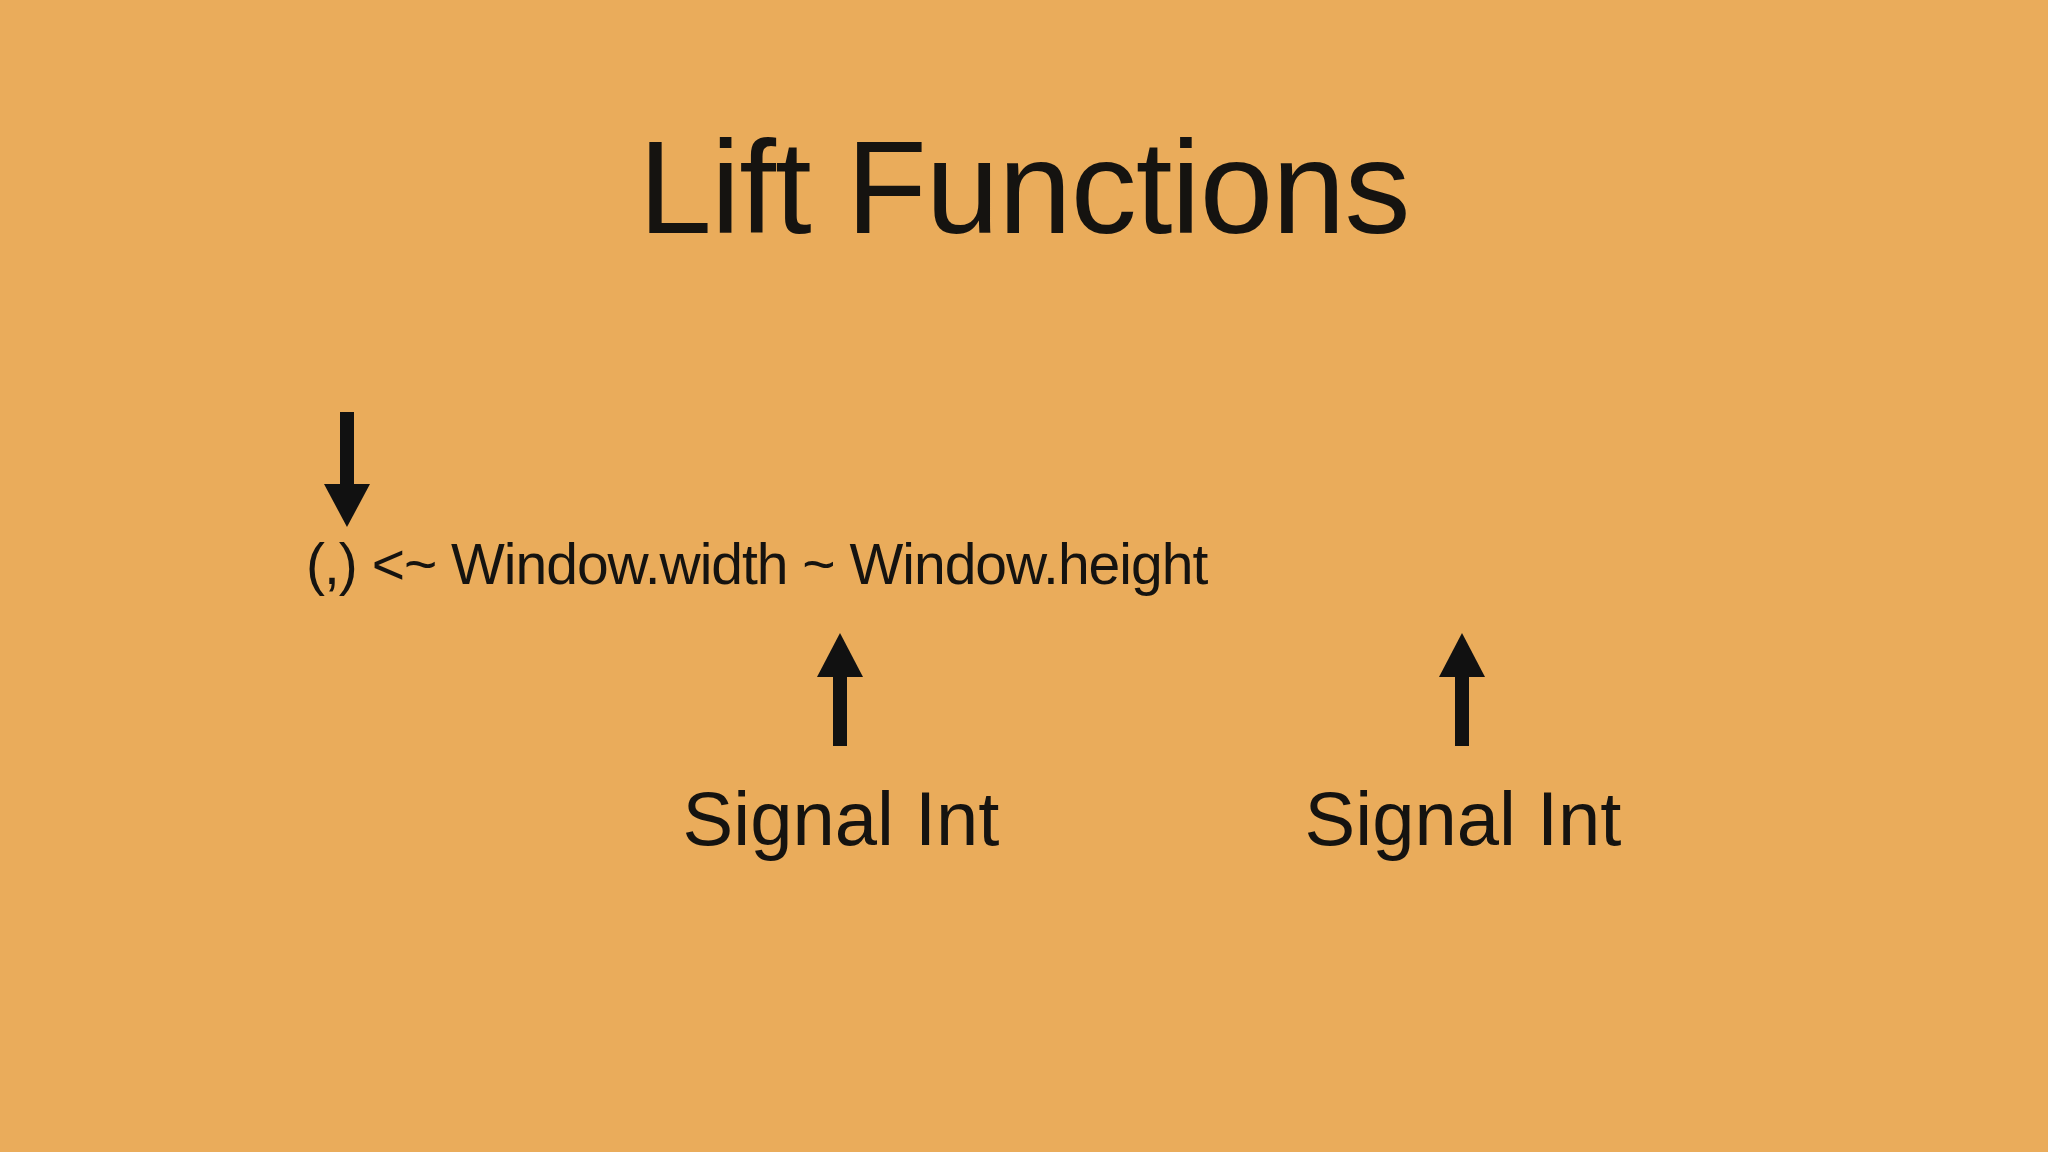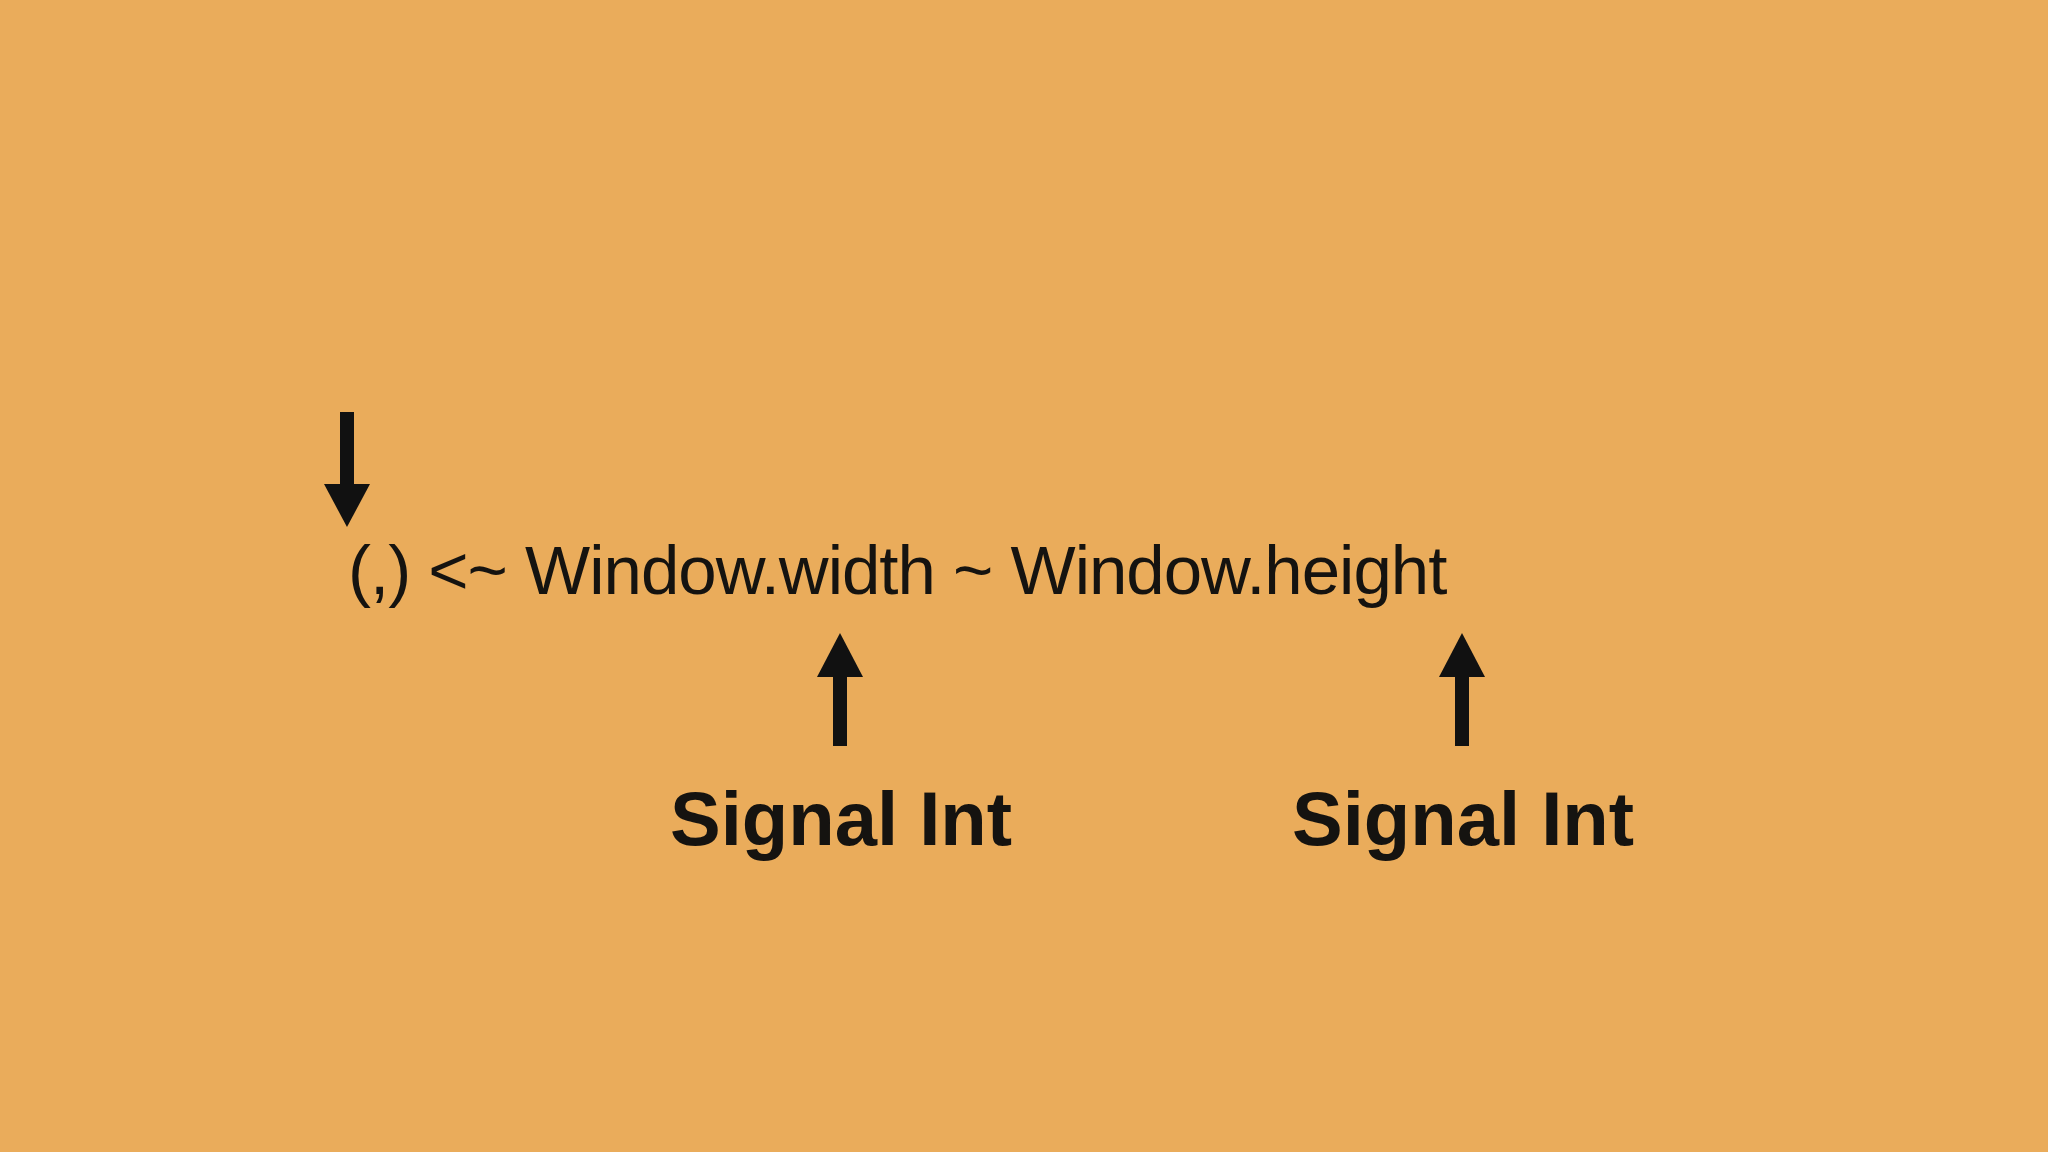--- a/index.html
+++ b/index.html
@@ -40,27 +40,26 @@
     white-space: nowrap;
     color: var(--text, #151310);
   }
   .line1 {
     left: 302px;
     top: 306px;
   }
   .line2 {
     left: 306px;
     top: 536px;
-    font-size: 69px;
-    margin-left: 42px;
+    font-size: 57px;
   }
   .label {
     position: absolute;
     font-size: 76px;
-    font-weight: 700;
+    font-weight: 400;
     line-height: 1;
     white-space: nowrap;
     transform: translateX(-50%);
     color: var(--text, #151310);
   }
   .label1 { left: 841px;  top: 781px; }
   .label2 { left: 1463px; top: 781px; }
 
   
   .arrow {
@@ -90,20 +89,21 @@
     border-right: 23px solid transparent;
     border-bottom: 44px solid var(--arrow, #111111);
   }
   .arrow-up .shaft { height: 69px; }
 </style>
 </head>
 <body>
 
 <div class="slide">
 
+  <h1 class="title">Lift Functions</h1>
 
 
   <div class="arrow arrow-down">
     <div class="shaft"></div>
     <div class="head"></div>
   </div>
 
   <div class="code line2">(,) &lt;~ Window.width ~ Window.height</div>
 
   <div class="arrow arrow-up arrow-up-1">

